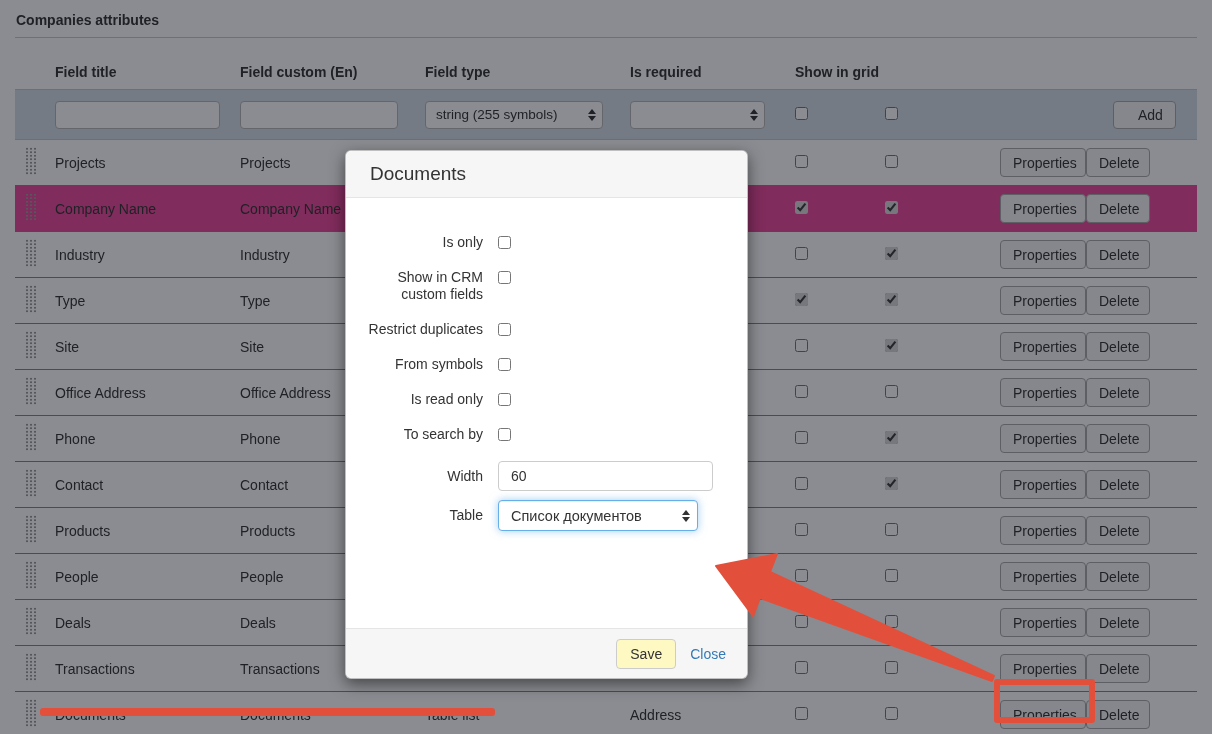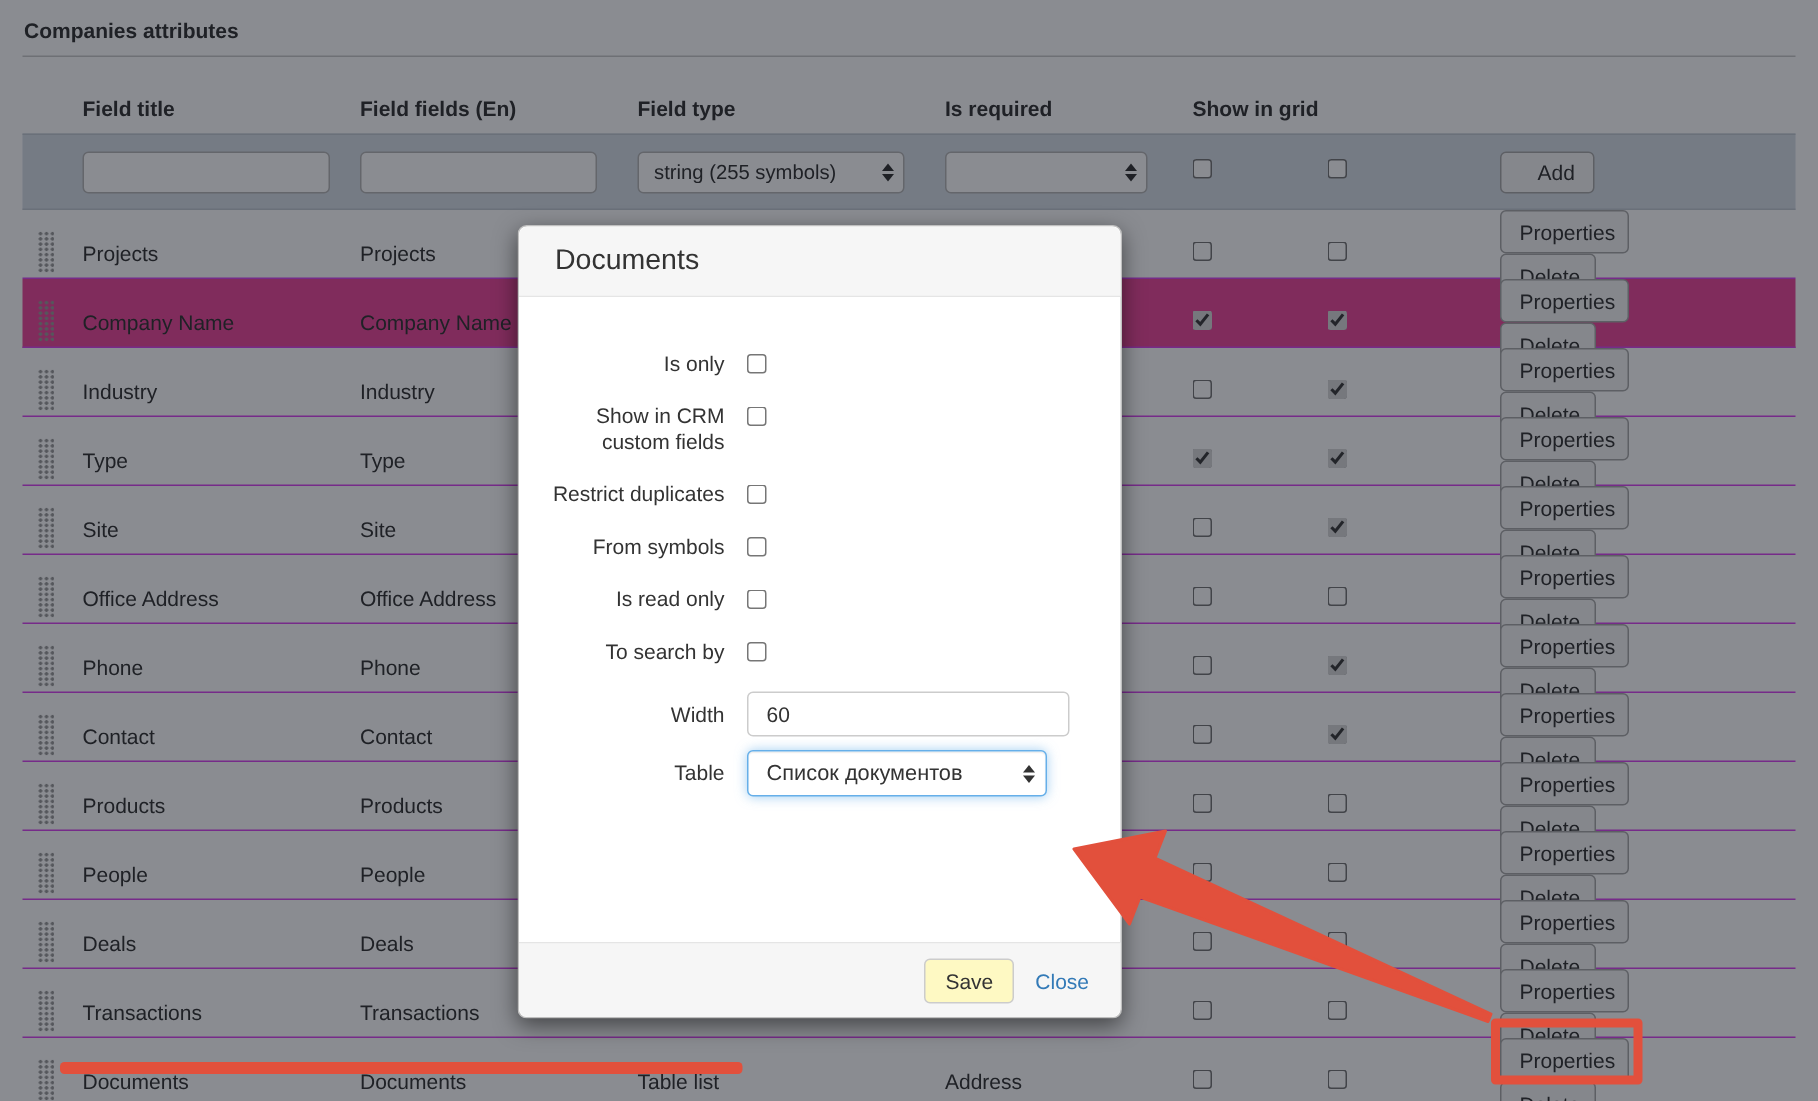--- a/index.html
+++ b/index.html
@@ -32,23 +32,23 @@
   .selbox .sel-text{white-space:nowrap;overflow:hidden;}
   .stepper{display:flex;flex-direction:column;align-items:center;gap:2px;margin-left:8px;}
   .stepper i{display:block;width:0;height:0;border-left:4px solid transparent;border-right:4px solid transparent;}
   .stepper .up{border-bottom:5px solid #333;}
   .stepper .dn{border-top:5px solid #333;}
   .sel-type{width:178px;}
   .sel-tab{width:135px;}
   input[type=checkbox]{width:13px;height:13px;margin:0;accent-color:#d8d8d8;}
   .btn{font-family:inherit;font-size:14px;color:#333;background:#f6f6f6;border:1px solid #a9a9a9;
     border-radius:4px;height:29px;padding:0 12px;cursor:pointer;}
-  .c-actions{display:flex;flex-direction:column;}
+  .c-actions{display:flex;}
   .add-wrap{display:flex;}
-  .btn-add{height:28px;padding-left:24px;}
+  .btn-add{height:28px;margin-left:113px;padding-left:24px;}
   
   .backdrop{position:absolute;inset:0;background:rgba(10,15,25,0.48);z-index:10;}
   
   .modal{position:absolute;left:345px;top:150px;width:403px;height:529px;z-index:20;
     background:#fff;border:1px solid rgba(0,0,0,.25);border-radius:6px;
     box-shadow:0 5px 15px rgba(0,0,0,.5);display:flex;flex-direction:column;box-sizing:border-box;}
   .modal-header{background:#f6f6f6;border-bottom:1px solid #e5e5e5;border-radius:6px 6px 0 0;
     padding:12px 24px;flex:0 0 auto;}
   .modal-title{font-size:19px;color:#333;}
   .modal-body{flex:1 1 auto;padding-top:36px;overflow:hidden;}
@@ -76,21 +76,21 @@
 <body>
 
 <div class="page">
   <div class="page-title">Companies attributes</div>
   <div class="page-rule"></div>
 
   <div class="tbl">
     <div class="grid-row thead">
       <div class="cell"></div>
       <div class="cell">Field title</div>
-      <div class="cell">Field fields (En)</div>
+      <div class="cell">Field custom (En)</div>
       <div class="cell">Field type</div>
       <div class="cell">Is required</div>
       <div class="cell">Show in grid</div>
       <div class="cell"></div>
     </div>
 
     <div class="grid-row filter-row">
       <div class="cell"></div>
       <div class="cell"><input class="txt-input" type="text" value="" style=""></div>
       <div class="cell"><input class="txt-input en" type="text" value="" style=""></div>

